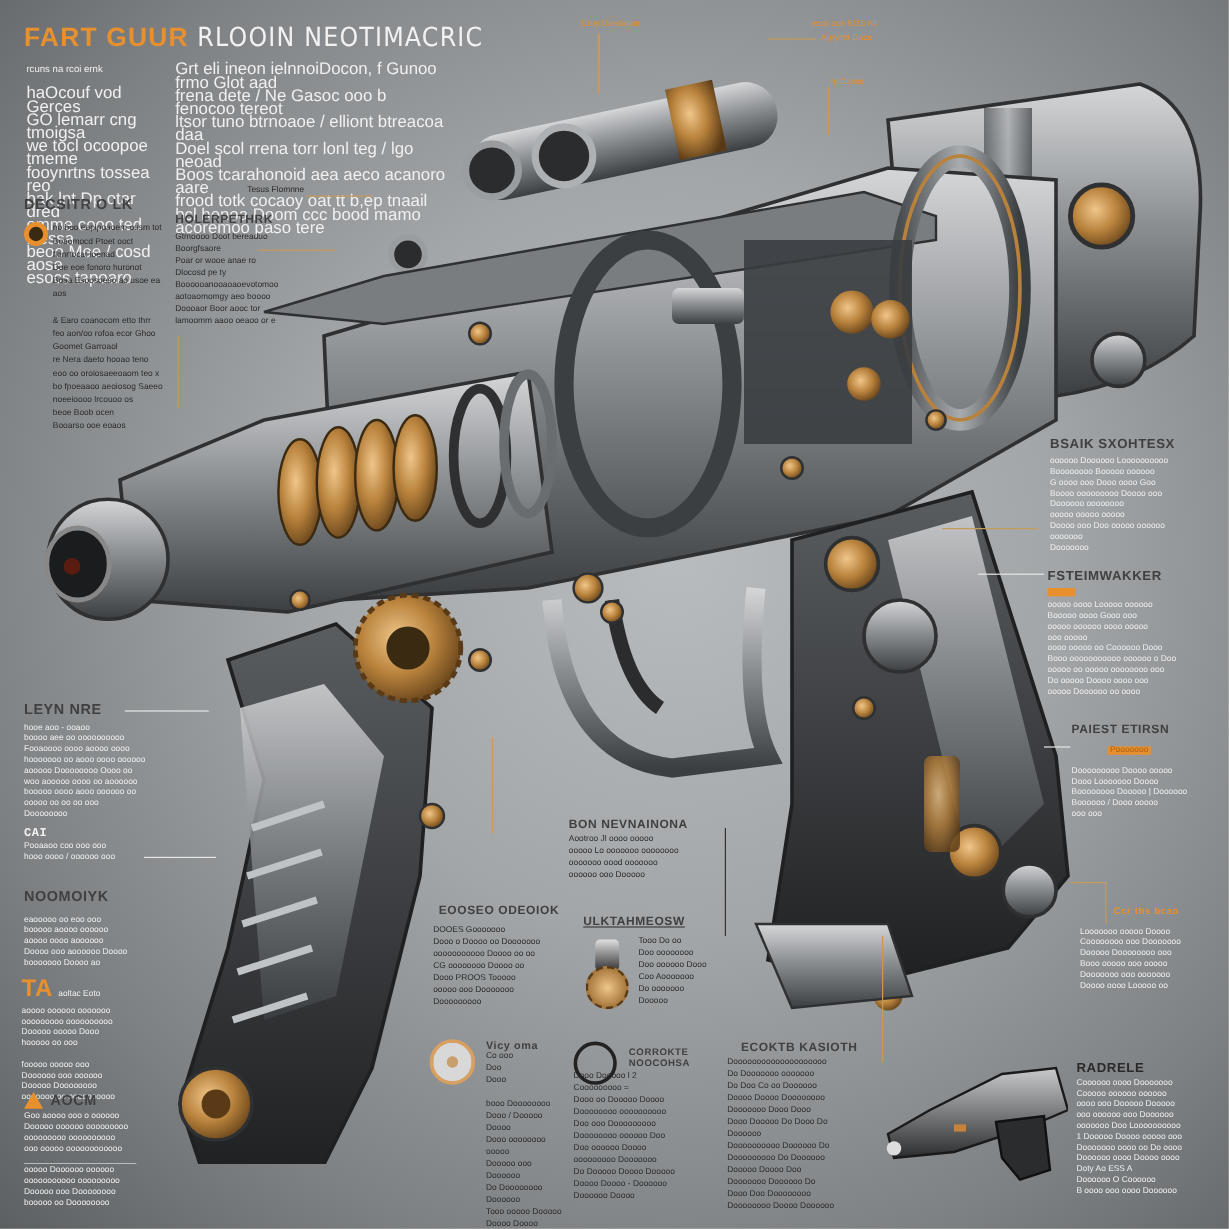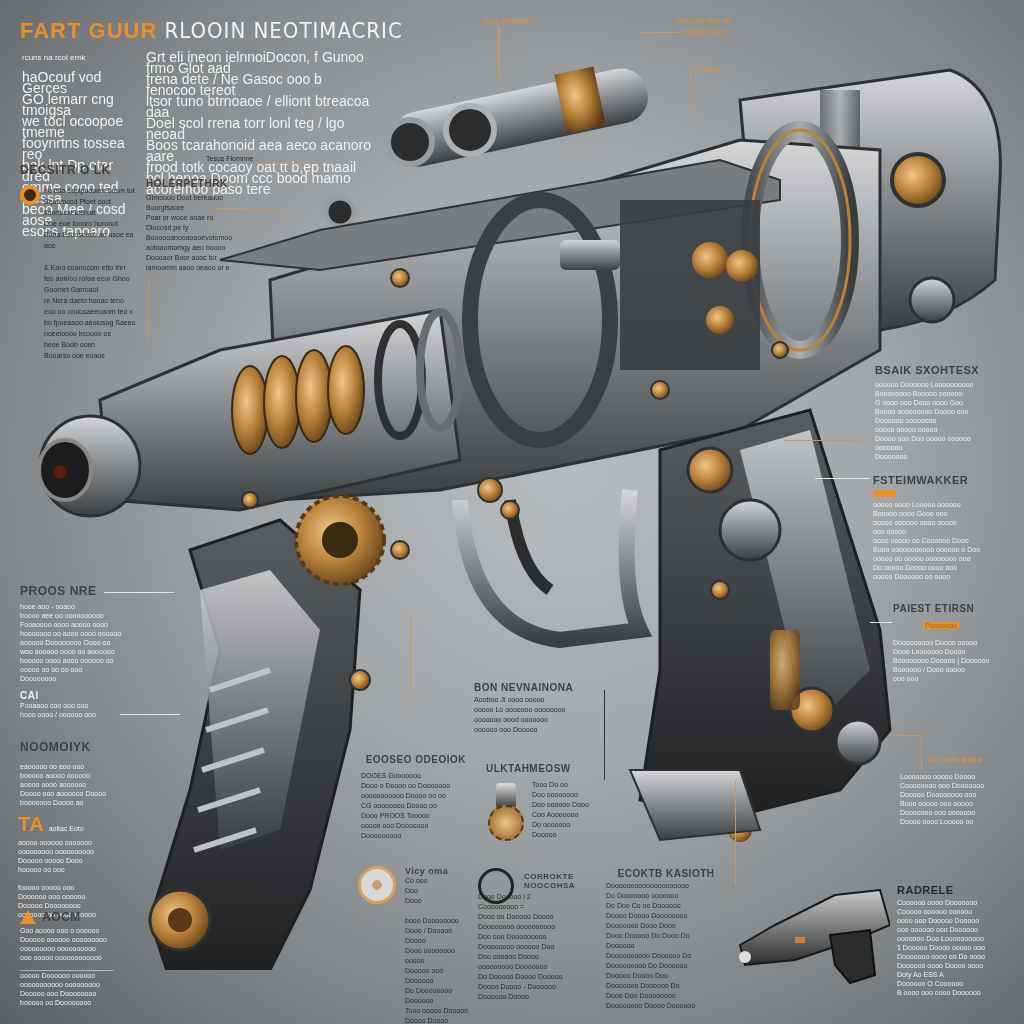--- a/index.html
+++ b/index.html
@@ -206,34 +206,34 @@
   Boorgfsaore
 Poar  or wooe anae ro
   Dlocosd pe ty
 Boooooanooaoaoevotomoo
 aotoaomomgy  aeo boooo
 Doooaor  Boor  aooc tor
 lamoomm aaoo oeaoo or  e</div>
 </div>
 
 <div class="abs" style="left:20px;top:584px;width:120px;">
-  <div class="head">PROOS NRE</div>
+  <div class="head">LEYN NRE</div>
   <div class="txt" style="font-size:7px;line-height:9px;margin-top:4px;">hooe  aoo  -  ooaoo
 boooo  aee  oo  oooooooooo
 Fooaoooo  oooo  aoooo  oooo
 hooooooo oo  aooo  oooo  oooooo
 aooooo  Doooooooo  Oooo  oo
 woo  aooooo  oooo  oo  aoooooo
 booooo  oooo  aooo  oooooo  oo
 ooooo  oo  oo oo  ooo
 Doooooooo</div>
 </div>
 
 <div class="abs" style="left:20px;top:690px;width:120px;">
-  <div class="head light" style="font-size:10px;">CAI</div>
+  <div class="head light" style="font-size:10px;font-family:Liberation Mono, monospace;">CAI</div>
   <div class="txt" style="font-size:7px;line-height:9px;">Pooaaoo  coo  ooo  ooo
 hooo  oooo  / oooooo  ooo</div>
 </div>
 
 <div class="abs" style="left:20px;top:740px;width:125px;">
   <div class="head">NOOMOIYK</div>
   <div class="txt" style="font-size:7px;line-height:9px;margin-top:8px;">eaooooo  oo  eoo  ooo
 booooo  aoooo  oooooo
 aoooo  oooo  aoooooo
 Doooo  ooo  aoooooo  Doooo
@@ -345,21 +345,21 @@
   <div class="txt dark" style="font-size:7px;line-height:10px;margin-top:6px;">DOOES  Gooooooo
 Dooo  o  Doooo  oo  Dooooooo
 ooooooooooo  Doooo  oo  oo
 CG  oooooooo  Doooo  oo
 Dooo  PROOS  Tooooo
 ooooo  ooo  Dooooooo
 Dooooooooo</div>
 </div>
 
 <div class="abs" style="left:486px;top:763px;width:120px;">
-  <div class="head" style="font-size:10px;">ULKTAHMEOSW</div>
+  <div class="head" style="font-size:10px;text-decoration:underline;">ULKTAHMEOSW</div>
   <div class="abs" style="left:0;top:20px;width:40px;height:60px;">
     <div style="position:absolute;left:10px;top:0;width:20px;height:26px;background:linear-gradient(#ddd,#333);border-radius:4px;"></div>
     <div style="position:absolute;left:2px;top:22px;width:32px;height:32px;border-radius:50%;background:radial-gradient(#f0c68a,#8a5a20);border:2px dashed #5a3a16;"></div>
   </div>
   <div class="txt dark" style="font-size:7px;line-height:10px;margin-top:6px;padding-left:46px;">Tooo  Do   oo
 Doo  oooooooo
 Doo  oooooo  Dooo
 Coo  Aooooooo
 Do  ooooooo
 Dooooo</div>

